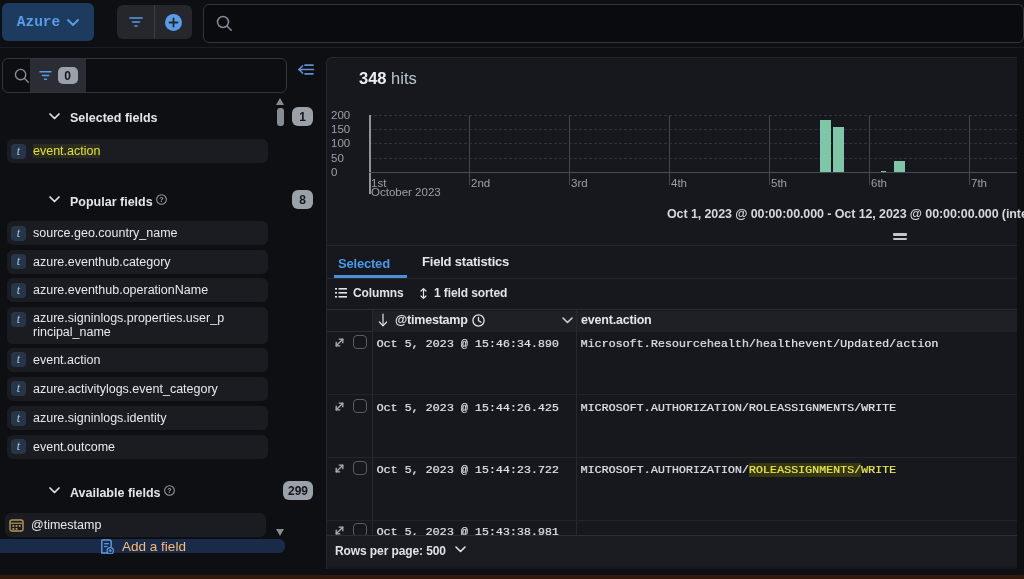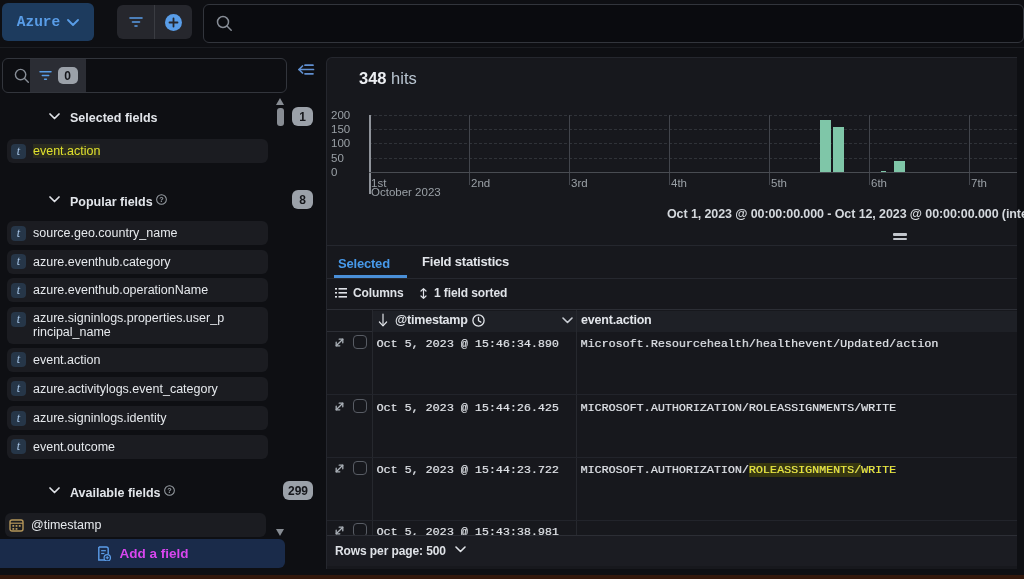--- a/index.html
+++ b/index.html
@@ -28,22 +28,22 @@
     display:inline-flex; align-items:center; justify-content:center; }
   .sechead { position:absolute; left:0; width:287px; height:20px;margin-left:44px; }
   .sechead .chev { position:absolute; left:5px; top:4px; }
   .sechead .t { position:absolute; left:26px; top:2px; font-size:12.5px; font-weight:700; color:#e2e5ea; }
   .sechead .badge { position:absolute; right:18px; top:-2px; min-width:21px; height:19px; padding:0 5px; border-radius:6px; }
   .fitem { position:absolute; left:7px; width:261px; height:24px; background:#1b1c21; border-radius:6px;
     display:flex; align-items:center; }
   .fitem .tb { width:15px; height:15px; margin-left:4px; background:#263648; border-radius:4px; color:#a9c8ea;
     font-family:"Liberation Serif", serif; font-style:italic; font-size:12px; display:flex; align-items:center; justify-content:center; flex:0 0 15px;}
   .fitem .nm { margin-left:7px; font-size:12.5px; color:#e6e9ed; line-height:14px; }
-  #addfield { left:0; top:539px; width:285px; height:29px; background:#1a2b4a; border-radius:0 6px 6px 0;
-    display:flex; align-items:center; justify-content:center; gap:8px; color:#d946ef; font-size:13.5px; font-weight:700; }
+  #addfield { left:0; top:539px; width:285px; height:14px; background:#1a2b4a; border-radius:0 6px 6px 0;
+    display:flex; align-items:center; justify-content:center; gap:8px; color:#fdba74; font-size:13.5px; font-weight:400; }
 
   
   #chartpanel { left:326px; top:57px; width:691px; height:189px; background:#17181d; border:1px solid #25272e; border-right:none; border-radius:6px 0 0 0; }
   #docspanel { left:326px; top:246px; width:691px; height:323px; background:#17181d; border-left:1px solid #25272e; }
   #hits { left:337px; top:69px; font-size:16.5px; color:#b9c5d1;margin-left:22px; }
   #hits b { color:#eceef2; font-weight:700; }
 
   
   .ylab { position:absolute; width:30px; text-align:left; font-size:11.5px; color:#9aa0a6; }
   .xlab { position:absolute; font-size:11.5px; color:#9aa0a6; }

